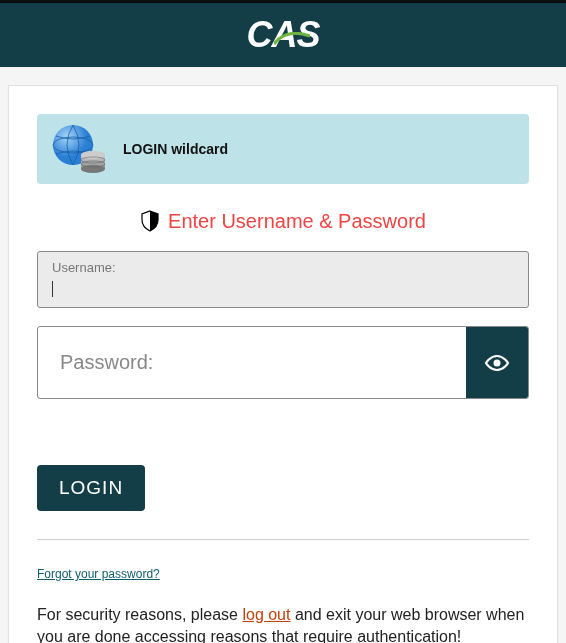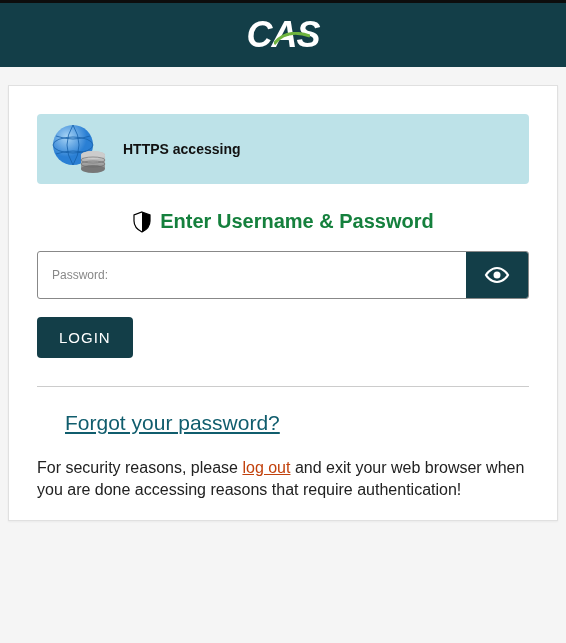--- a/index.html
+++ b/index.html
@@ -60,25 +60,24 @@
       flex-shrink: 0;
     }
     .service-name {
       font-size: 14px;
       font-weight: 600;
       color: #111;
     }
     .form-title {
       text-align: center;
       font-size: 20px;
-      font-weight: 700;
+      font-weight: 400;
       margin: 26px 0 18px;
-      color: #15803d;
-      display: flex;
-      align-items: center;
+      color: #ef4444;
+      display: flex;
       justify-content: center;
       gap: 8px;
     }
     .form-group {
       margin-bottom: 18px;
     }
     .field-box {
       border: 1px solid #888;
       border-radius: 3px;
       padding: 8px 14px 10px;
@@ -94,23 +93,23 @@
       flex: 1;
       padding: 16px 14px;
     }
     .field-label {
       display: block;
       font-size: 13px;
       color: #777;
       margin-bottom: 4px;
     }
     .field-label.pw {
-      font-size: 12px;
+      font-size: 20px;
       color: #888;
-      margin: 0;
+      margin: 8px;
     }
     .text-input {
       width: 100%;
       border: none;
       background: transparent;
       font-size: 14px;
       outline: none;
       color: #222;
     }
     .caret {
@@ -128,37 +127,37 @@
       align-items: center;
       justify-content: center;
       cursor: pointer;
       border-radius: 0 2px 2px 0;
     }
     .login-btn {
       background: #133e48;
       color: #fff;
       border: none;
       padding: 12px 22px;
-      font-size: 15px;
+      font-size: 19px;
       font-weight: 500;
       letter-spacing: 1px;
       border-radius: 4px;
       cursor: pointer;
+      margin-top: 48px;
     }
     .divider {
       border: none;
       border-top: 1px solid #ccc;
       margin: 28px 0 24px;
     }
     .forgot-link {
       color: #105d6d;
-      font-size: 21px;
+      font-size: 12px;
       text-decoration: underline;
       cursor: pointer;
-      margin-left: 28px;
     }
     .security-msg {
       margin-top: 22px;
       font-size: 16px;
       color: #222;
       line-height: 1.35;
     }
     .security-msg a {
       color: #c2410c;
       text-decoration: underline;
@@ -198,32 +197,39 @@
       <ellipse cx="22" cy="21" rx="20" ry="8" fill="none" stroke="#1560a8" stroke-width="0.8"></ellipse>
       <path d="M5 12 Q 22 18 39 12" fill="none" stroke="#1560a8" stroke-width="0.8"></path>
       <path d="M5 30 Q 22 24 39 30" fill="none" stroke="#1560a8" stroke-width="0.8"></path>
       <ellipse cx="42" cy="31" rx="12" ry="4" fill="url(#g2)"></ellipse>
       <rect x="30" y="31" width="24" height="14" fill="url(#g2)"></rect>
       <ellipse cx="42" cy="45" rx="12" ry="4" fill="#777"></ellipse>
       <ellipse cx="42" cy="31" rx="12" ry="4" fill="#ccc"></ellipse>
       <ellipse cx="42" cy="36" rx="12" ry="3" fill="none" stroke="#666" stroke-width="0.6"></ellipse>
       <ellipse cx="42" cy="40" rx="12" ry="3" fill="none" stroke="#666" stroke-width="0.6"></ellipse>
     </svg>
-    <span class="service-name">HTTPS accessing</span>
+    <span class="service-name">LOGIN wildcard</span>
   </div>
 
   <h2 class="form-title">
     <svg width="20" height="22" viewBox="0 0 20 22">
       <path d="M10 1 L18 4 V10 C18 15 14 19 10 21 C6 19 2 15 2 10 V4 Z" fill="#000"></path>
       <path d="M10 1 L10 21 C6 19 2 15 2 10 V4 Z" fill="#fff"></path>
       <path d="M10 1 L18 4 V10 C18 15 14 19 10 21 C6 19 2 15 2 10 V4 Z" fill="none" stroke="#000" stroke-width="1.2"></path>
     </svg>
     <span>Enter Username &amp; Password</span>
   </h2>
 
+  <div class="form-group">
+    <div class="field-box">
+      <label class="field-label">Username:</label>
+      <span class="caret"></span>
+      <input type="text" class="text-input" style="position: absolute; opacity: 0; width: 0px;" value="">
+    </div>
+  </div>
 
   <div class="form-group">
     <div class="field-box pw">
       <div class="pw-inner">
         <label class="field-label pw">Password:</label>
         <input type="password" class="text-input" style="position: absolute; opacity: 0; width: 0px;" value="">
       </div>
       <button class="eye-btn">
         <svg width="26" height="18" viewBox="0 0 26 18">
           <path d="M13 2 C6 2 2 9 2 9 s4 7 11 7 11-7 11-7 S20 2 13 2 Z" fill="none" stroke="#fff" stroke-width="2.2"></path>

